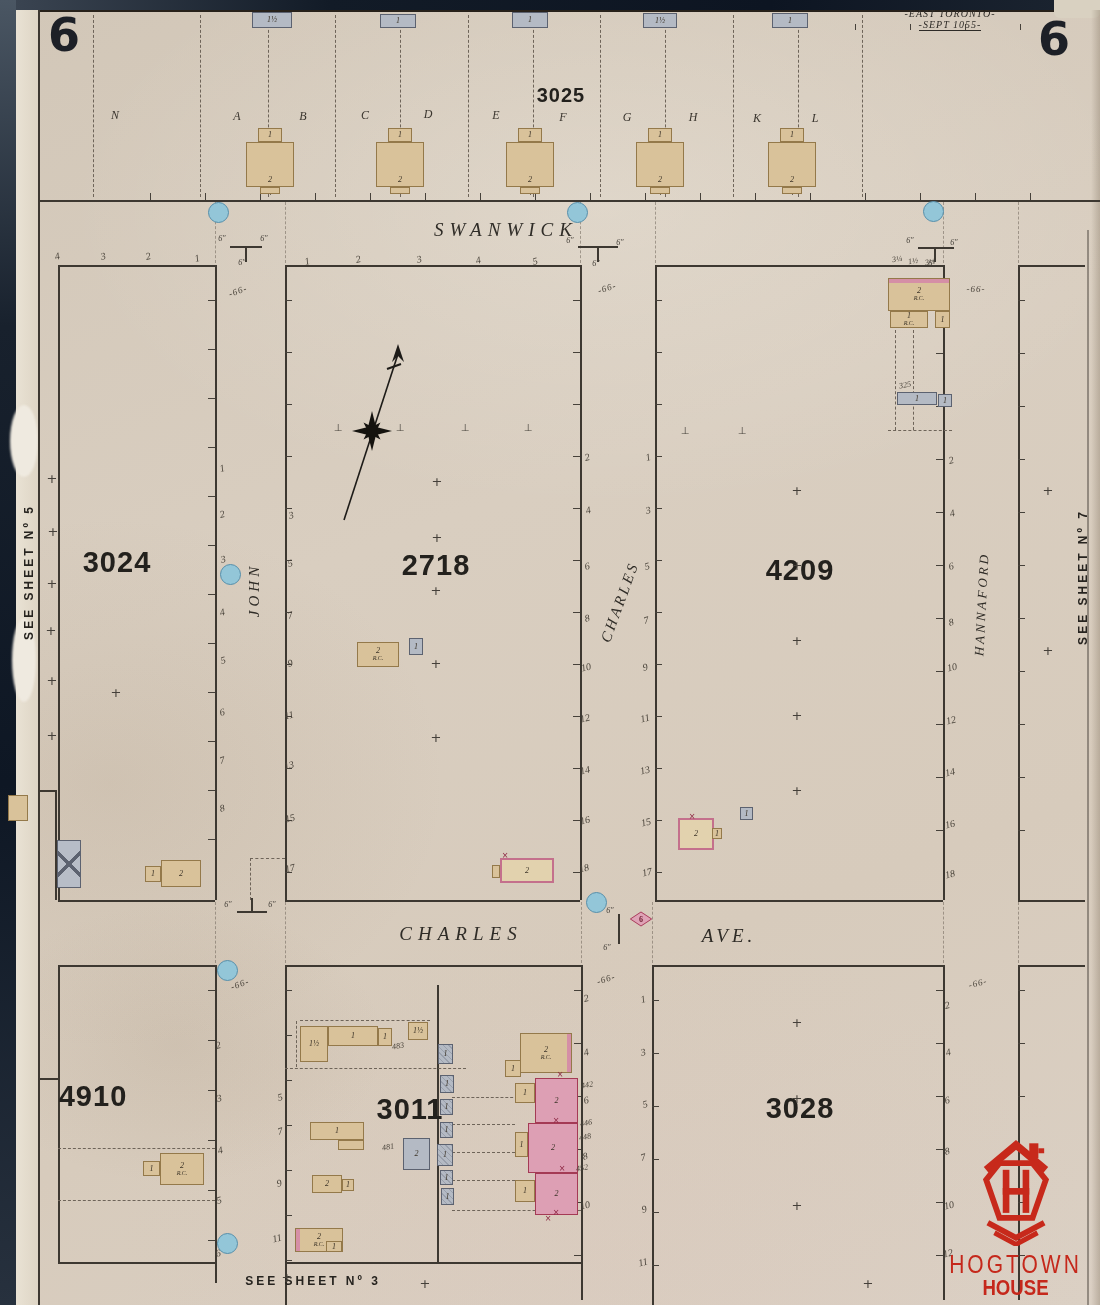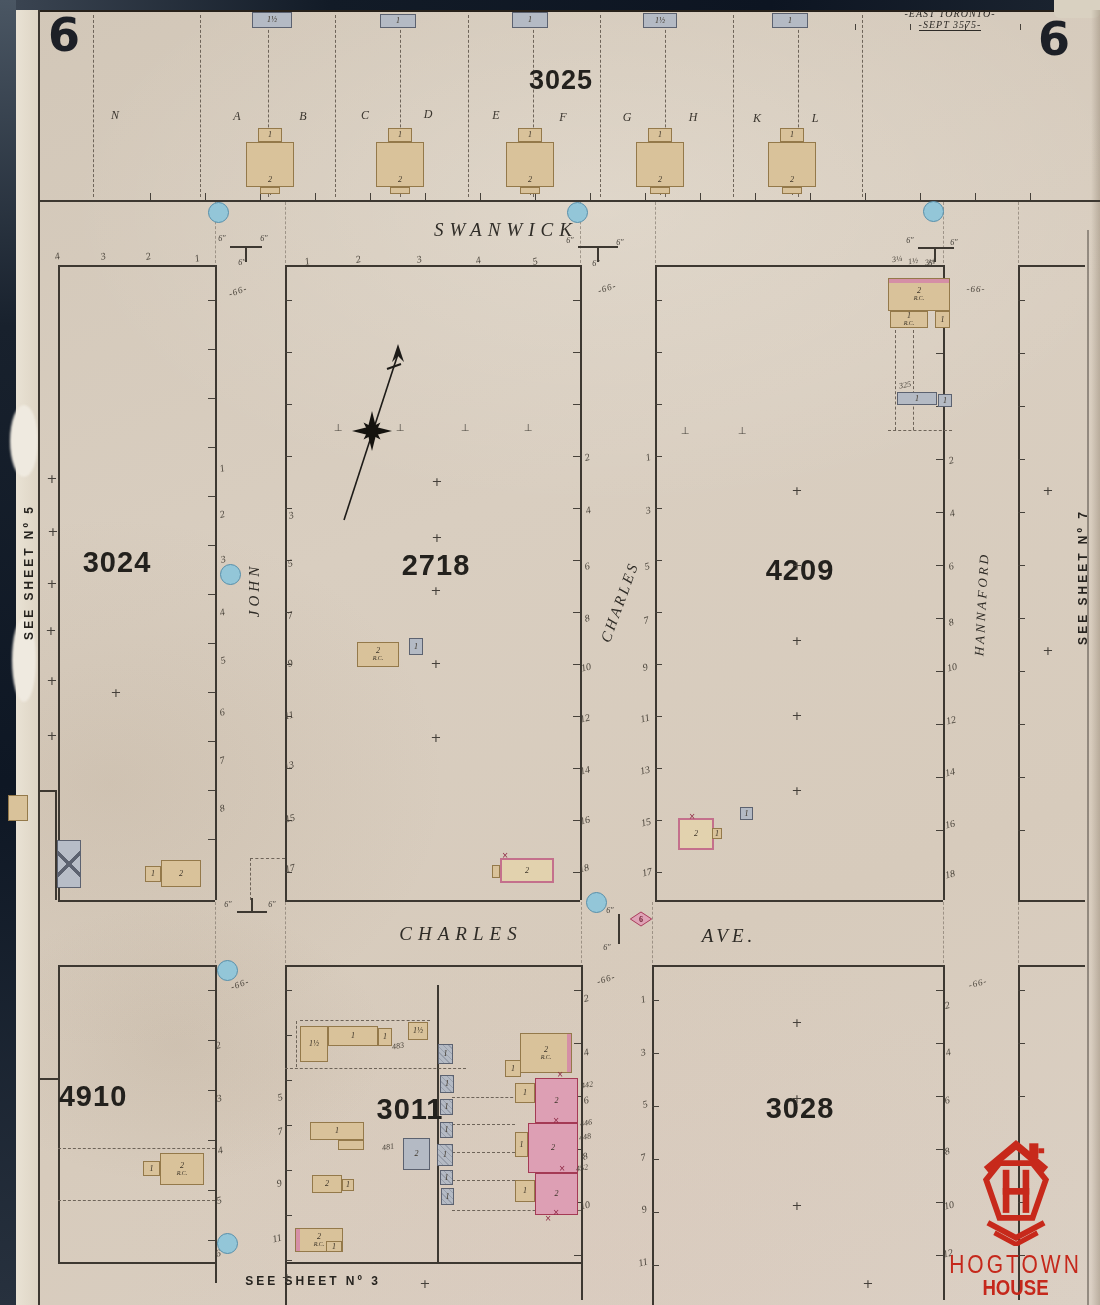--- a/index.html
+++ b/index.html
@@ -74,21 +74,21 @@
   <div class="abs" id="paper-left"></div>
   <div class="abs plaster" style="left:10px;top:405px;width:28px;height:72px;"></div>
   <div class="abs plaster" style="left:12px;top:618px;width:24px;height:84px;"></div>
   <div class="abs" id="chip-tr"></div>
   <div class="abs" id="edge-right"></div>
 
   <div class="abs corner-six" style="left:48px;top:8px;">6</div>
   <div class="abs corner-six" style="left:1038px;top:12px;">6</div>
   <div class="abs" id="corner-title" style="left:900px;top:8px;width:100px;">
     <div>-EAST TORONTO-</div>
-    <div class="ul">-SEPT 3575-</div>
+    <div class="ul">-SEPT 1055-</div>
   </div>
 
   <div class="abs" id="map-layer" style="left:0;top:0;width:1100px;height:1305px;">
       <div class="abs sol-h" style="left: 38px; top: 200px; width: 1062px;"></div>
       <div class="abs sol-h" style="left: 58px; top: 265px; width: 157px;"></div>
       <div class="abs sol-h" style="left: 285px; top: 265px; width: 295px;"></div>
       <div class="abs sol-h" style="left: 655px; top: 265px; width: 288px;"></div>
       <div class="abs sol-h" style="left: 1018px; top: 265px; width: 67px;"></div>
       <div class="abs sol-h" style="left: 58px; top: 900px; width: 157px;"></div>
       <div class="abs sol-h" style="left: 285px; top: 900px; width: 295px;"></div>
@@ -480,21 +480,21 @@
         <div class="blab">2</div>
       </div>
       <div class="abs b b-tan" style="left: 650px; top: 187px; width: 20px; height: 7px;"></div>
       <div class="abs b b-tan" style="left: 780px; top: 128px; width: 24px; height: 14px;">
         <div class="blab">1</div>
       </div>
       <div class="abs b b-tan" style="left: 768px; top: 142px; width: 48px; height: 45px; justify-content: flex-end; padding-bottom: 2px;">
         <div class="blab">2</div>
       </div>
       <div class="abs b b-tan" style="left: 782px; top: 187px; width: 20px; height: 7px;"></div>
-      <div class="abs blocklabel ctext" style="left: 561px; top: 80px; transform: translate(-50%, -50%); font-size: 27px; letter-spacing: 1px;">3025</div>
+      <div class="abs blocklabel ctext" style="left: 561px; top: 95px; transform: translate(-50%, -50%); font-size: 20px; letter-spacing: 1px;">3025</div>
       <div class="abs blocklabel ctext" style="left: 117px; top: 562px; transform: translate(-50%, -50%); font-size: 29px; letter-spacing: 1px;">3024</div>
       <div class="abs blocklabel ctext" style="left: 436px; top: 565px; transform: translate(-50%, -50%); font-size: 29px; letter-spacing: 1px;">2718</div>
       <div class="abs blocklabel ctext" style="left: 800px; top: 570px; transform: translate(-50%, -50%); font-size: 29px; letter-spacing: 1px;">4209</div>
       <div class="abs blocklabel ctext" style="left: 93px; top: 1096px; transform: translate(-50%, -50%); font-size: 29px; letter-spacing: 1px;">4910</div>
       <div class="abs blocklabel ctext" style="left: 410px; top: 1109px; transform: translate(-50%, -50%); font-size: 29px; letter-spacing: 1px;">3011</div>
       <div class="abs blocklabel ctext" style="left: 800px; top: 1108px; transform: translate(-50%, -50%); font-size: 29px; letter-spacing: 1px;">3028</div>
       <div class="abs street ctext" style="left: 506px; top: 230px; transform: translate(-50%, -50%); font-size: 19px; letter-spacing: 6px;">SWANWICK</div>
       <div class="abs street ctext" style="left: 461px; top: 934px; transform: translate(-50%, -50%); font-size: 19px; letter-spacing: 6px;">CHARLES</div>
       <div class="abs street ctext" style="left: 729px; top: 936px; transform: translate(-50%, -50%); font-size: 19px; letter-spacing: 4px;">AVE.</div>
       <div class="abs street ctext" style="left: 254px; top: 590px; transform: translate(-50%, -50%) rotate(-90deg); font-size: 15px; letter-spacing: 4px;">JOHN</div>

